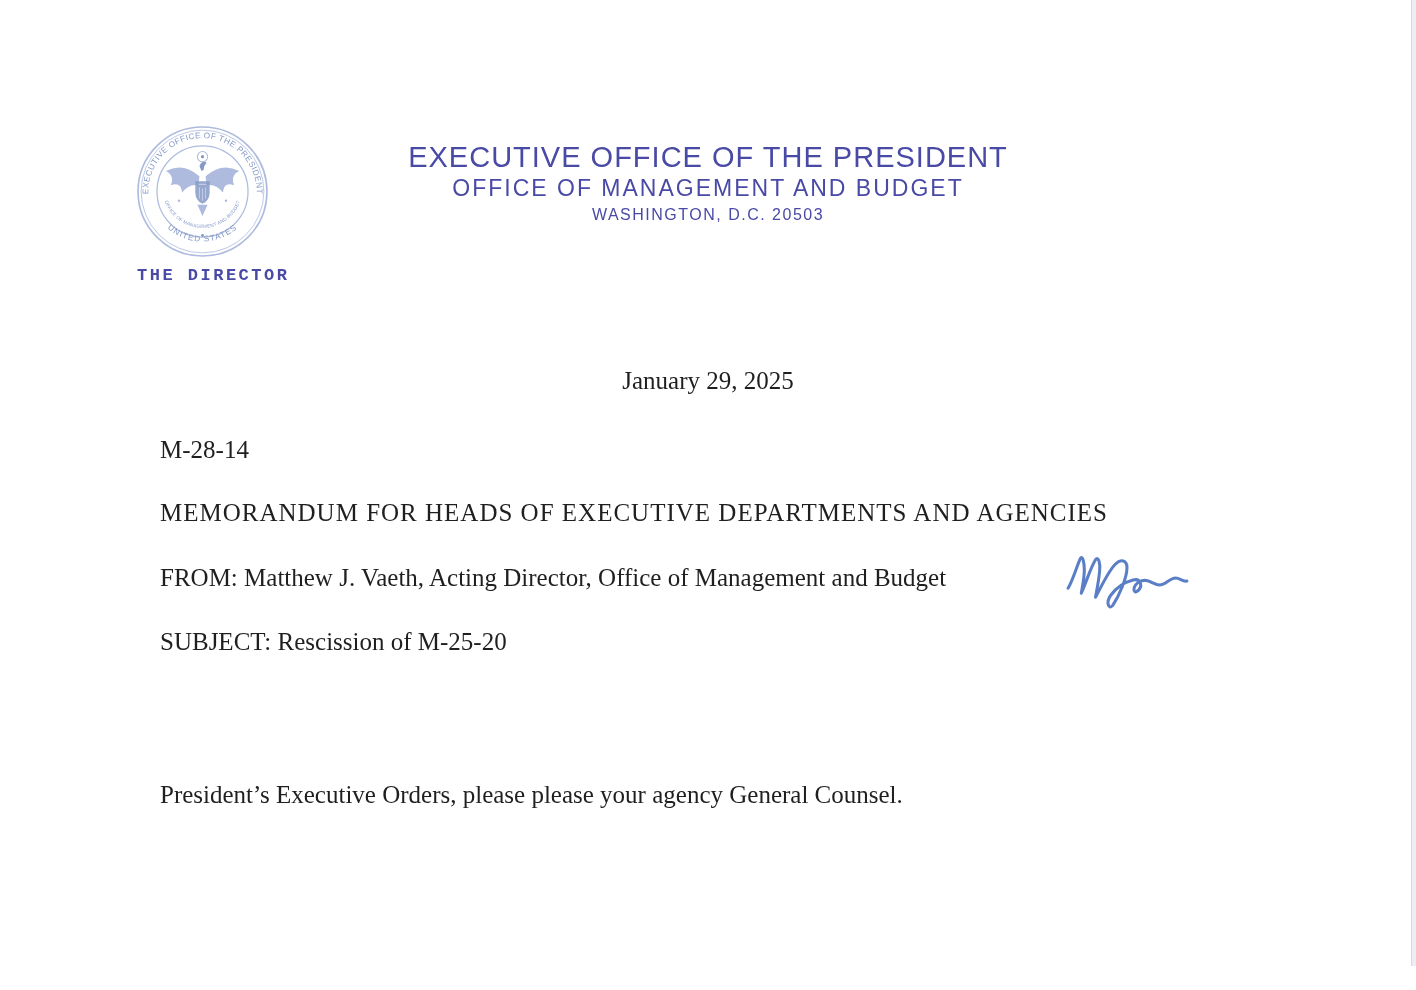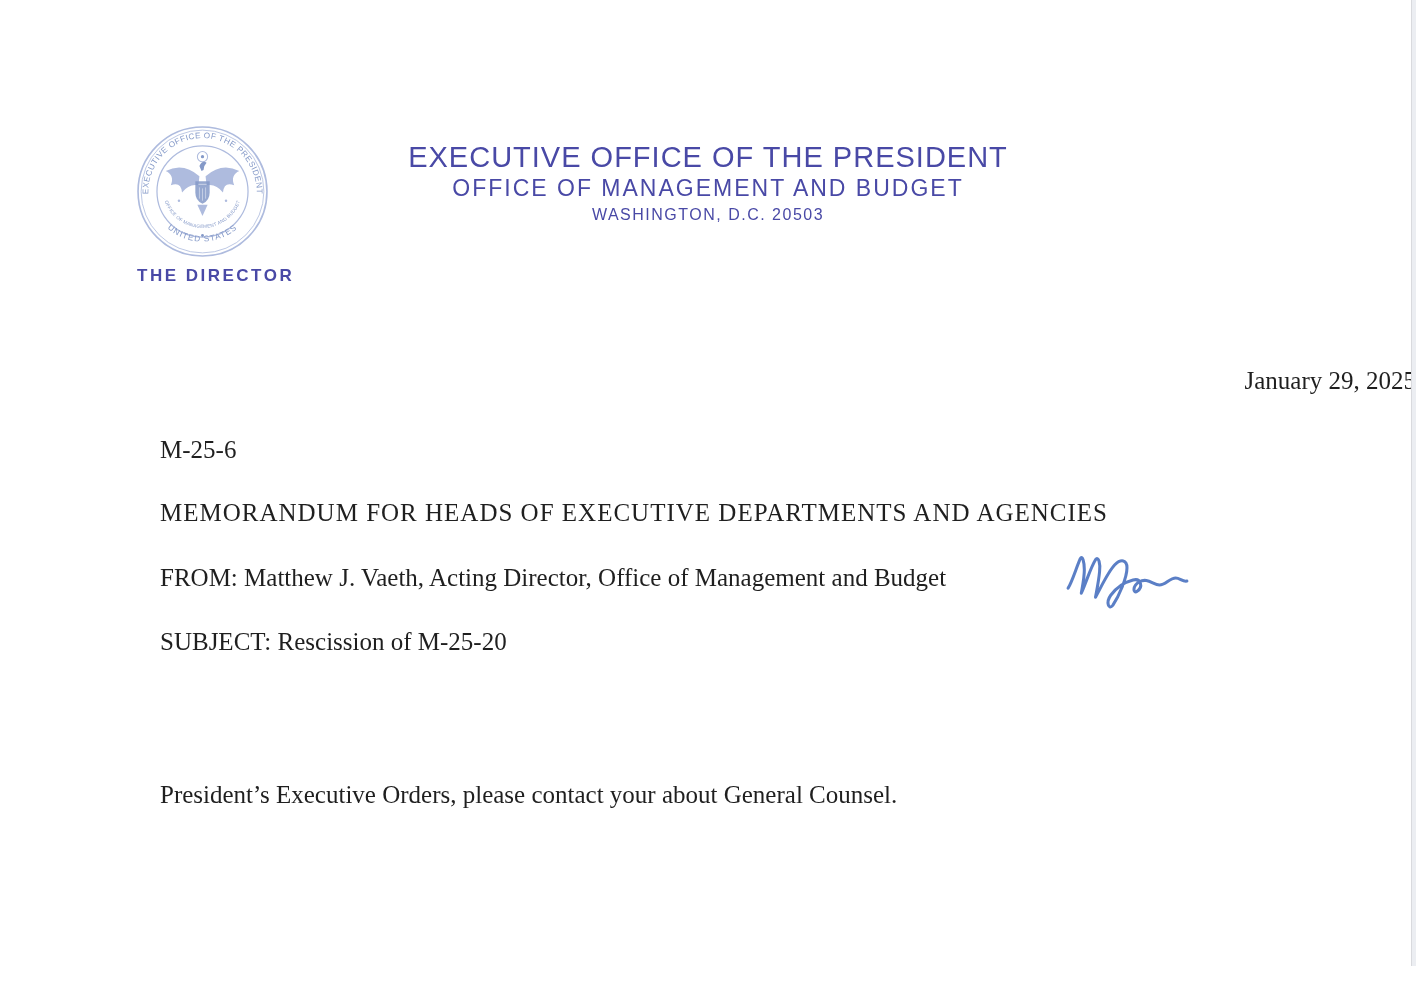--- a/index.html
+++ b/index.html
@@ -23,28 +23,28 @@
   .lh-line { position: absolute; left: 0; right: 0; text-align: center;
              font-family: "Liberation Sans", sans-serif;
              color: var(--letterhead, #4646a8); white-space: pre; }
   .lh-1 { top: 141px; font-size: 29px; letter-spacing: 1px; }
   .lh-2 { top: 175px; font-size: 23px; letter-spacing: 2px; }
   .lh-3 { top: 206px; font-size: 16px; letter-spacing: 1.5px; }
 
   .seal { position: absolute; left: 136px; top: 125px; width: 133px; height: 133px; }
 
   .director { position: absolute; left: 137px; top: 266px;
-              font-family: Liberation Sans, sans-serif; font-weight: bold;
+              font-family: Liberation Mono, monospace; font-weight: bold;
               font-size: 17px; letter-spacing: 2.5px;
               color: var(--letterhead, #4646a8); white-space: pre; }
 
   
   .memo-text { position: absolute; font-size: 25px; white-space: pre-wrap;
                color: var(--body_text, #1f1f1f); }
-  .date-line { top: 367px; left: 0; right: 0; text-align: right; }
+  .date-line { top: 367px; left: 0; right: 0; text-align: center; }
   .memo-number { left: 160px; top: 436px; }
   .memorandum-line { left: 160px; top: 499px; letter-spacing: 1px; }
   .from-line { left: 160px; top: 564px; }
   .subject-line { left: 160px; top: 628px; }
   .body-block { left: 160px; top: 712px; width: 1102px; line-height: 33px; }
   .body-line-1 { text-indent: 85px; }
 
   .signature { position: absolute; left: 1062px; top: 543px; width: 132px; height: 72px; }
 
   .seal text { font-family: "Liberation Sans", sans-serif; }
@@ -90,21 +90,21 @@
       <circle cx="42" cy="74" r="1.2" fill="var(--seal_light)"></circle>
       <circle cx="88" cy="74" r="1.2" fill="var(--seal_light)"></circle>
       <circle cx="65" cy="108" r="1.4" fill="var(--seal_dark)"></circle>
     </g>
   </svg>
 
   <div class="director">THE DIRECTOR</div>
 
   <div class="memo-text date-line">January 29, 2025</div>
 
-  <div class="memo-text memo-number">M-25-6</div>
+  <div class="memo-text memo-number">M-28-14</div>
 
   <div class="memo-text from-line">FROM: Matthew J. Vaeth, Acting Director, Office of Management and Budget</div>
 
   <div class="memo-text memorandum-line">MEMORANDUM FOR HEADS OF EXECUTIVE DEPARTMENTS AND AGENCIES</div>
 
   <svg class="signature" viewBox="0 0 130 70">
     <path d="M 6,44
              C 10,38 14,24 18,15
              C 20,11 22,18 22,26
              C 22,34 20,43 19,49
@@ -119,17 +119,17 @@
              C 78,34 80,43 74,47
              C 70,50 69,42 76,38
              C 84,33 90,41 96,41
              C 102,41 106,34 112,34
              C 116,34 119,38 123,37" fill="none" stroke-width="3" stroke-linecap="round" stroke-linejoin="round" stroke="#5b7fc6"></path>
   </svg>
 
   <div class="memo-text subject-line">SUBJECT: Rescission of M-25-20</div>
 
   <div class="memo-text body-block">
-    <div class="body-line-2">President’s Executive Orders, please contact your about General Counsel.</div>
+    <div class="body-line-2">President’s Executive Orders, please please your agency General Counsel.</div>
   </div>
 
   <div class="edge-strip"></div>
 </div>
 
 </body></html>

